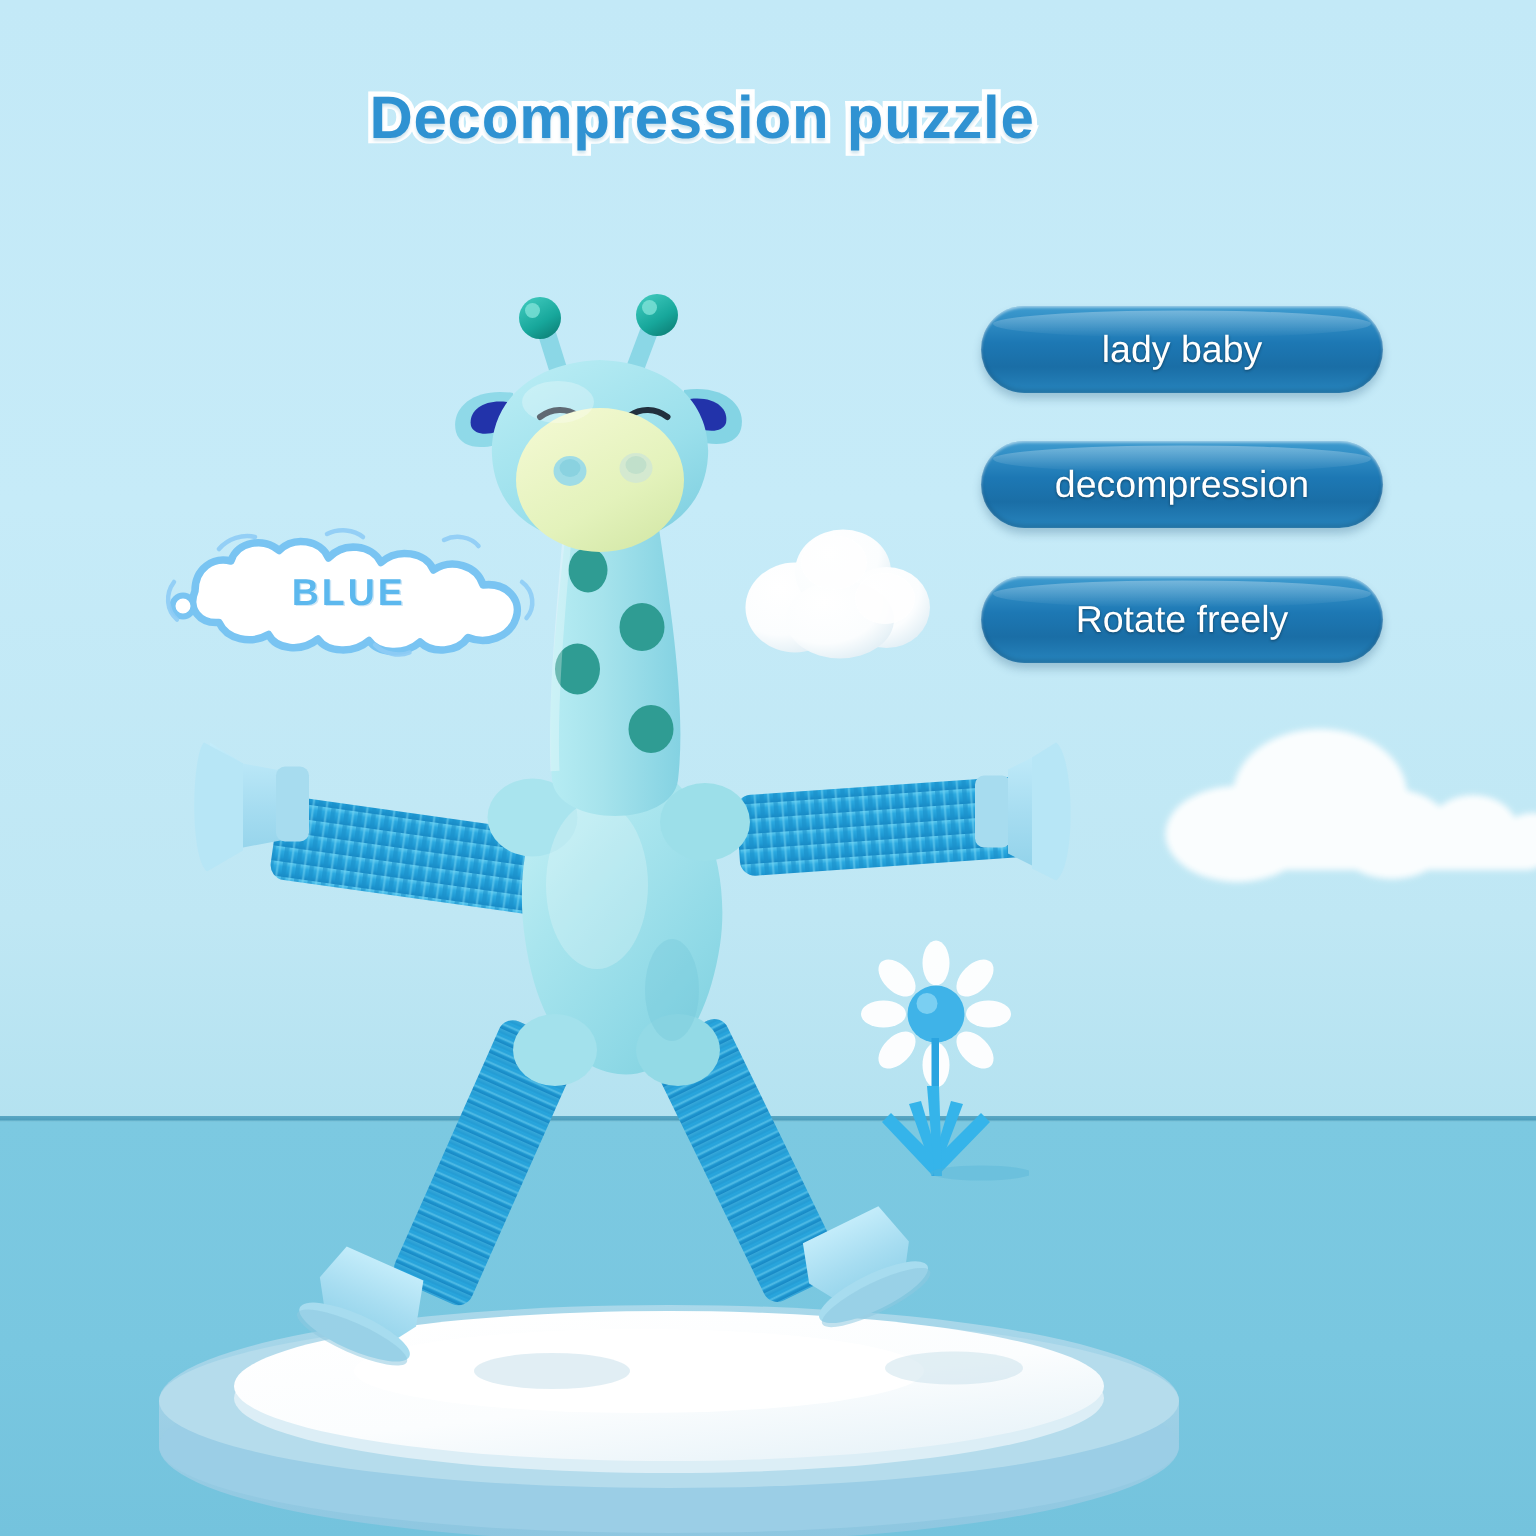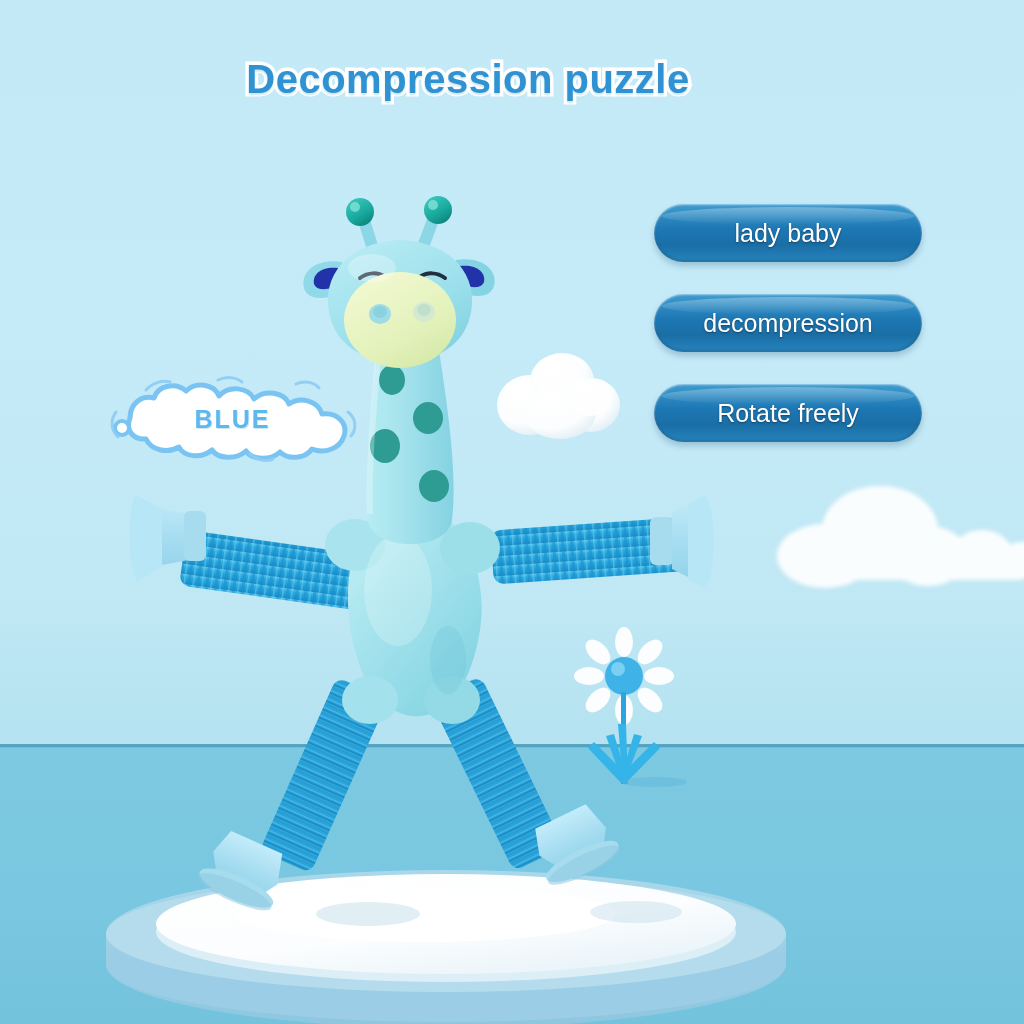--- a/index.html
+++ b/index.html
@@ -83,21 +83,21 @@
     height: 18px;
     border-radius: 50%;
     background: linear-gradient(180deg, rgba(255,255,255,0.30), rgba(255,255,255,0));
     pointer-events: none;
   }
   .badge-label { position: relative; z-index: 2; }
 
   
   .blue-tag {
     position: absolute;
-    left: 100px; top: 372px;
+    left: 100px; top: 348px;
     width: 265px; height: 92px;
   }
   .blue-tag svg { display: block; }
   .blue-tag-text {
     position: absolute;
     left: 0; top: 33px;
     width: 265px;
     text-align: center;
     font-size: 25px;
     font-weight: bold;

